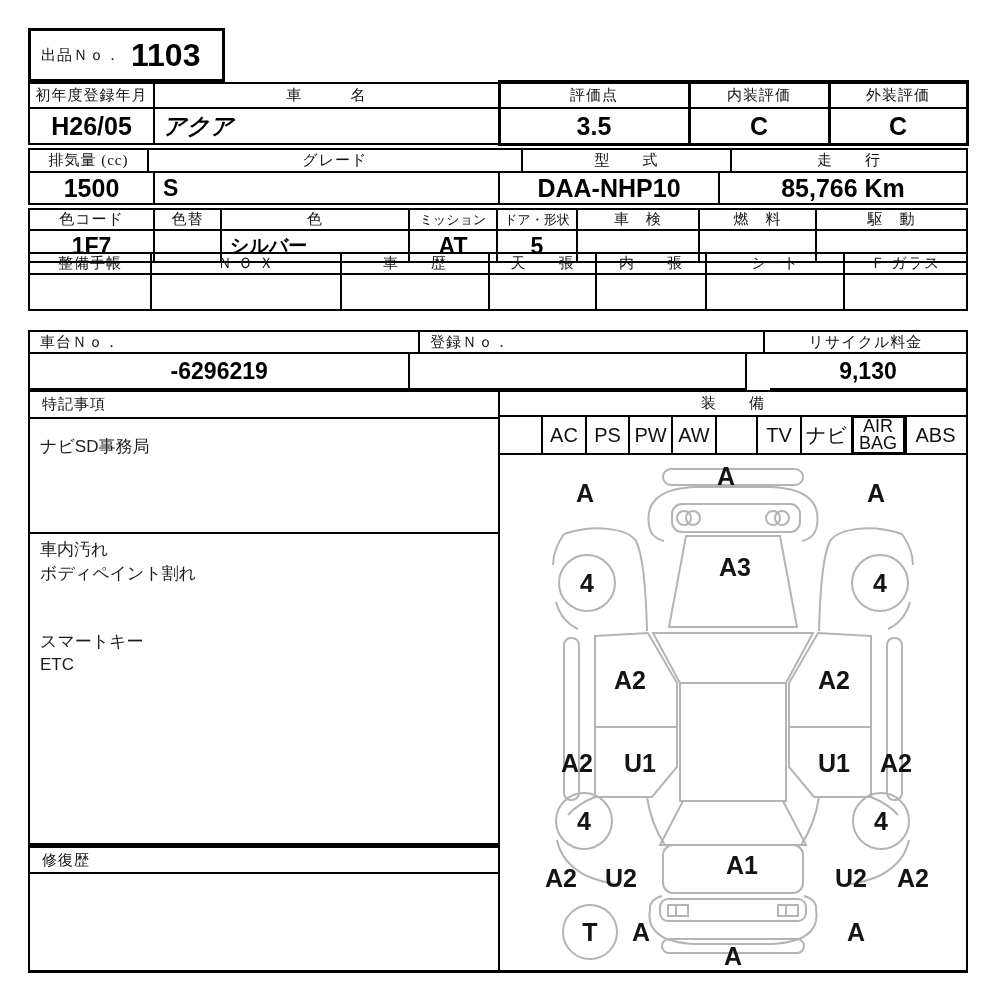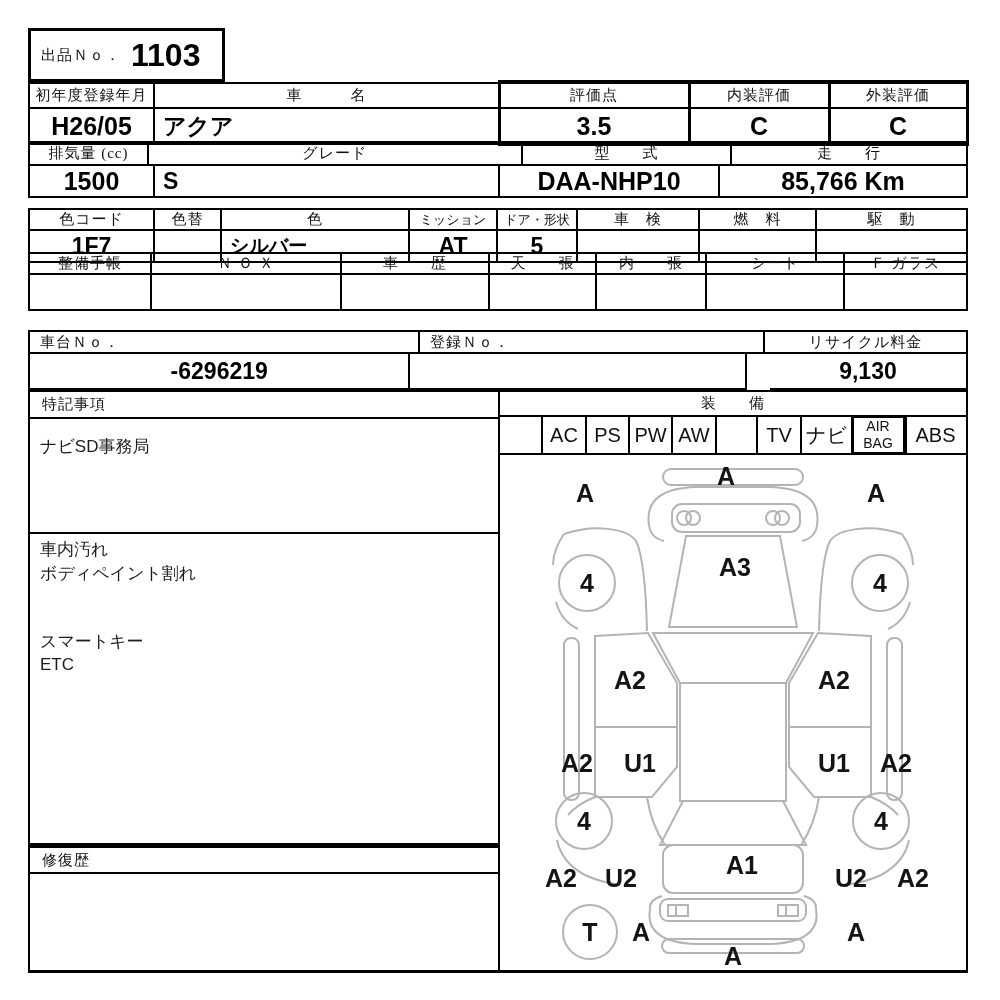--- a/index.html
+++ b/index.html
@@ -27,21 +27,21 @@
   .boxtitle{
     font-family:"Liberation Serif","DejaVu Serif",serif;font-size:15px;letter-spacing:1px;color:#111;
     display:flex;align-items:center;box-sizing:border-box;
   }
   .noteline{position:absolute;font-size:17px;color:#1c1c1c;white-space:nowrap;}
   .eqcell{
     box-sizing:border-box;border-top:2px solid #000;border-right:2px solid #000;border-bottom:2px solid #000;
     display:flex;align-items:center;justify-content:center;font-size:20px;color:#111;text-align:center;
   }
   .eqcell:first-child{border-left:2px solid #000;}
-  .eqcell.wrap{font-size:14px;line-height:17px;white-space:normal;word-break:break-word;padding:16px 2px;}
+  .eqcell.wrap{font-size:18px;line-height:17px;white-space:normal;word-break:break-word;padding:16px 2px;}
   .mk{
     position:absolute;transform:translate(-50%,-50%);
     font-weight:700;font-size:25px;color:#141414;line-height:1;white-space:nowrap;
   }
   svg.car{position:absolute;left:0;top:0;}
   svg.car *{stroke:#b4b4b4;stroke-width:2;fill:none;}
 </style>
 </head>
 <body>
 
@@ -53,32 +53,32 @@
 <div class="band" style="top:82px;">
   <div class="brow lr" style="height:27px;">
     <div class="cell lbl" style="width:127px;">初年度登録年月</div>
     <div class="cell lbl" style="width:345px;">車　　　名</div>
     <div class="cell lbl" style="width:190px;">評価点</div>
     <div class="cell lbl" style="width:140px;">内装評価</div>
     <div class="cell lbl" style="width:138px;">外装評価</div>
   </div>
   <div class="brow" style="height:36px;">
     <div class="cell val" style="width:127px;">H26/05</div>
-    <div class="cell val md left" style="width:345px;">アクア</div>
+    <div class="cell val md left" style="width:345px;font-style:italic;">アクア</div>
     <div class="cell val" style="width:190px;">3.5</div>
     <div class="cell val" style="width:140px;">C</div>
     <div class="cell val" style="width:138px;">C</div>
   </div>
 </div>
 
 <div class="abs" style="left:498px;top:80px;width:471px;height:66px;border:3px solid #000;"></div>
 <div class="abs" style="left:688px;top:80px;width:3px;height:66px;background:#000;"></div>
 <div class="abs" style="left:828px;top:80px;width:3px;height:66px;background:#000;"></div>
 
-<div class="band" style="top:141px;">
+<div class="band" style="top:148px;">
   <div class="brow lr" style="height:25px;">
     <div class="cell lbl" style="width:127px;">排気量 (cc)</div>
     <div class="cell lbl" style="width:393px;">グレード</div>
     <div class="cell lbl" style="width:220px;">型　　式</div>
     <div class="cell lbl" style="width:248px;">走　　行</div>
   </div>
   <div class="brow" style="height:32px;">
     <div class="cell val" style="width:127px;">1500</div>
     <div class="cell val md left" style="width:345px;">S</div>
     <div class="cell val" style="width:220px;">DAA-NHP10</div>

